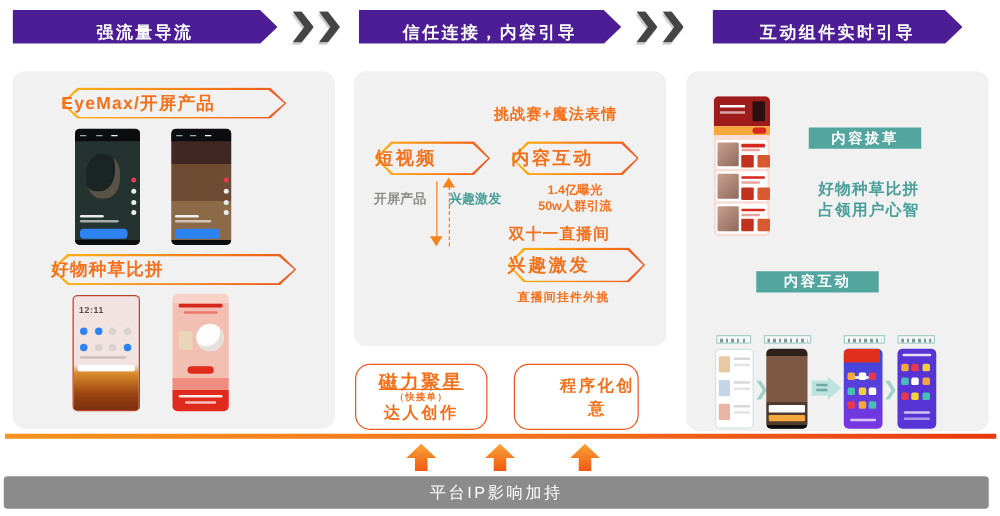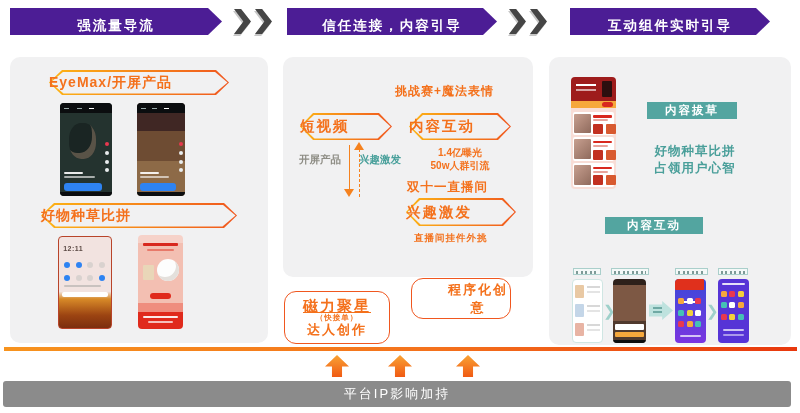--- a/index.html
+++ b/index.html
@@ -64,21 +64,21 @@
   .ah-up   { left:71px; top:85px;  border-left:5.5px solid transparent; border-right:5.5px solid transparent; border-bottom:8px solid #F5821F; }
 
   
   .obox { position:absolute; background:#fff; border:1.5px solid #F0571F; border-radius:12px;
     display:flex; flex-direction:column; align-items:center; justify-content:center;
     color:#F4711C; font-weight:bold; text-align:center; }
   .obox-creator { left:284px; top:291px; width:106px; height:53px; }
   .obox-creator .l1 { font-size:15px; letter-spacing:2px; line-height:14px;text-decoration:underline; }
   .obox-creator .l2 { font-size:7.5px; line-height:9px; letter-spacing:1px; }
   .obox-creator .l3 { font-size:13px; letter-spacing:2px; line-height:15px; }
-  .obox-prog { left:411px; top:278px; width:100px; height:41px; font-size:13px; letter-spacing:2px;padding-left:34px; }
+  .obox-prog { left:411px; top:291px; width:100px; height:53px; font-size:13px; letter-spacing:2px;padding-left:34px; }
 
   
   .oline { position:absolute; left:4px; top:347px; width:793px; height:4px;
     background:linear-gradient(90deg,#F7931E 0%,#F4711C 55%,#E8380D 100%); }
   .uparrow { position:absolute; top:355px; width:24px; height:22px;
     background:linear-gradient(180deg,#F9A335,#F05A13);
     clip-path:polygon(50% 0,100% 52%,71% 52%,71% 100%,29% 100%,29% 52%,0 52%); }
   .ua1 { left:325px; } .ua2 { left:388px; } .ua3 { left:456px; }
   .graybar { position:absolute; left:3px; top:381px; width:788px; height:26px; background:#8B8B8B;
     border-radius:3px; display:flex; align-items:center; justify-content:center;

